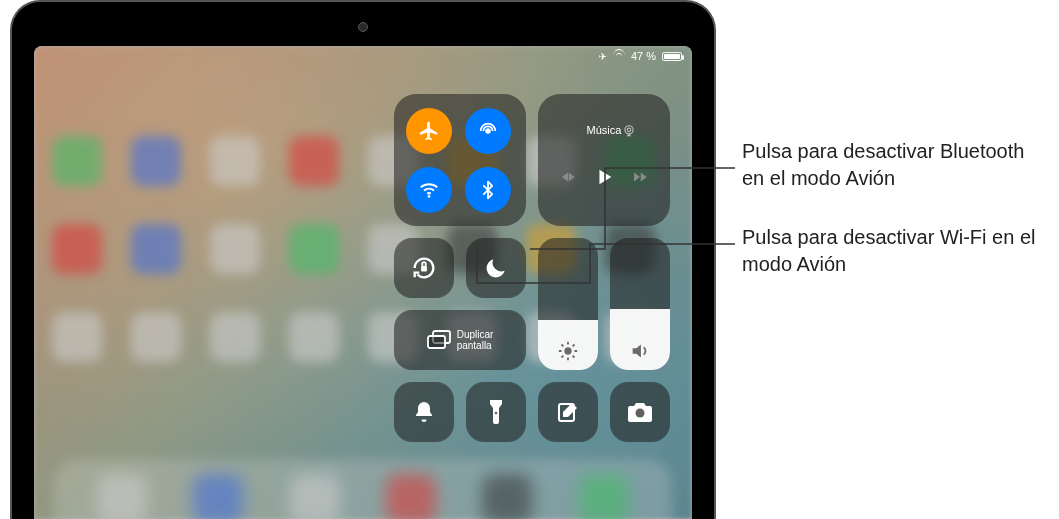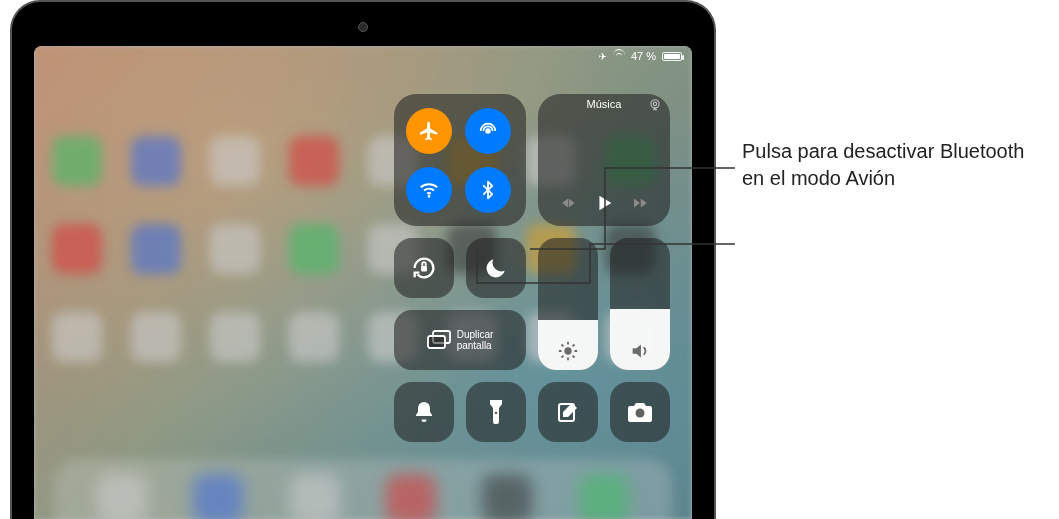--- a/index.html
+++ b/index.html
@@ -168,21 +168,21 @@
   .circ {
     width: 46px; height: 46px;
     border-radius: 50%;
     display:flex; align-items:center; justify-content:center;
     color:#fff;
   }
   .on-orange { background:#ff9500; }
   .on-blue { background:#007aff; }
   .music {
     flex-direction: column;
-    padding: 2px;
+    padding: 28px;
     justify-content: space-between;
     align-items: center;
   }
   .music-top { width:100%; display:flex; justify-content:center; position:relative;}
   .music-title { font-size: 11px; margin-top:2px;}
   .airplay-glyph { position:absolute; right:6px; top:2px; }
   .music-controls { display:flex; align-items:center; gap:16px; margin-bottom:10px;}
   .slider {
     background: rgba(30,30,30,0.55);
     border-radius: 18px;
@@ -413,13 +413,14 @@
 </div>
 
 <div class="callouts">
   <svg width="1059" height="519">
 
     <path d="M 530 249 L 605 249 L 605 168 L 735 168" fill="none" stroke="#333" stroke-width="1.5"></path>
 
     <path d="M 477 249 L 477 283 L 590 283 L 590 244 L 735 244" fill="none" stroke="#333" stroke-width="1.5"></path>
   </svg>
   <div class="callout-text" style="left:742px; top:138px; width:310px;">Pulsa para desactivar Bluetooth en el modo Avión</div>
+  <div class="callout-text" style="left:742px; top:224px; width:310px;">Pulsa para desactivar Wi-Fi en el modo Avión</div>
 </div>
 
 </body></html>

